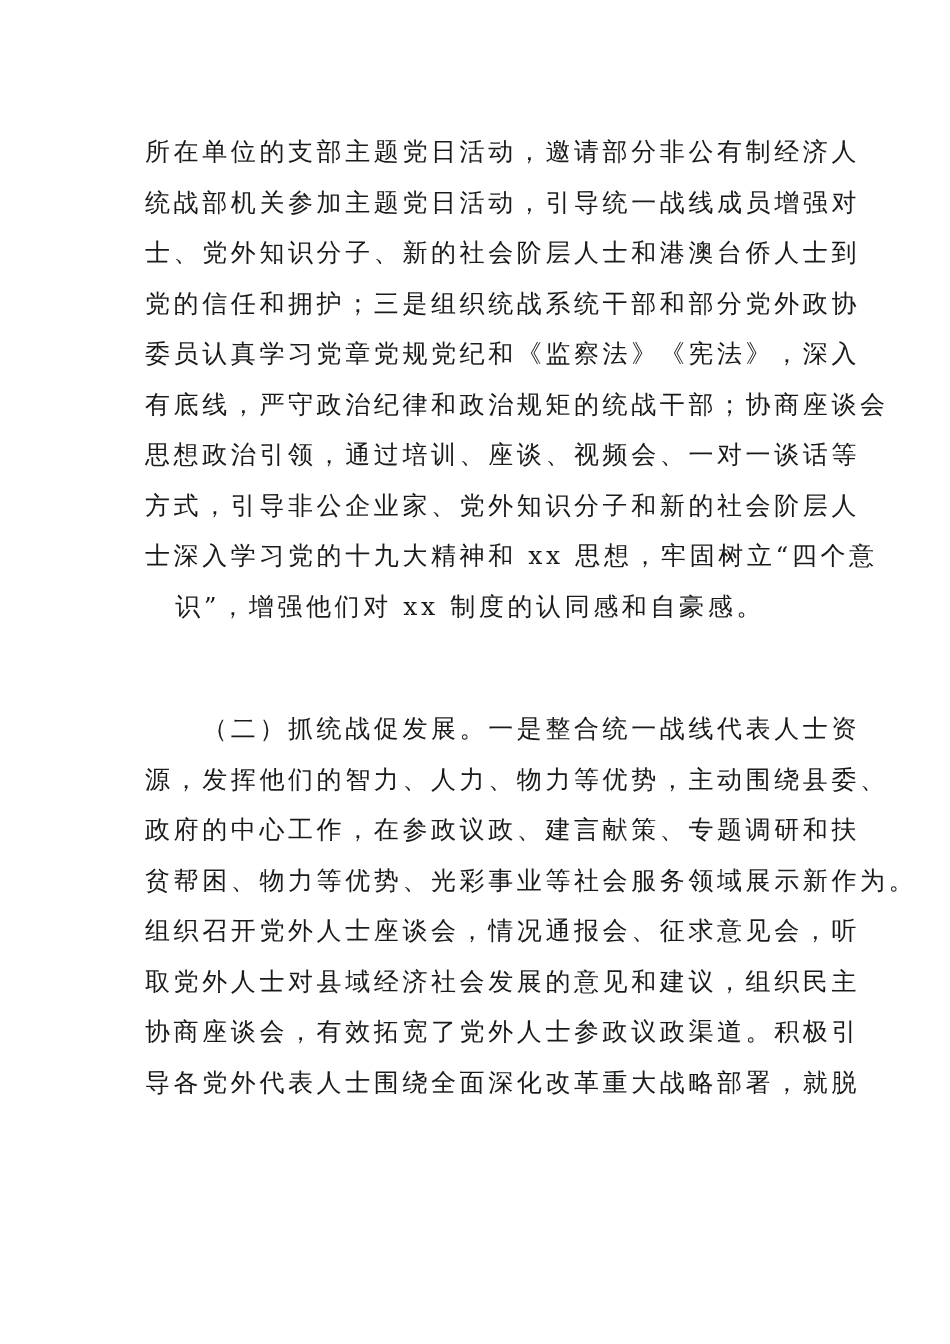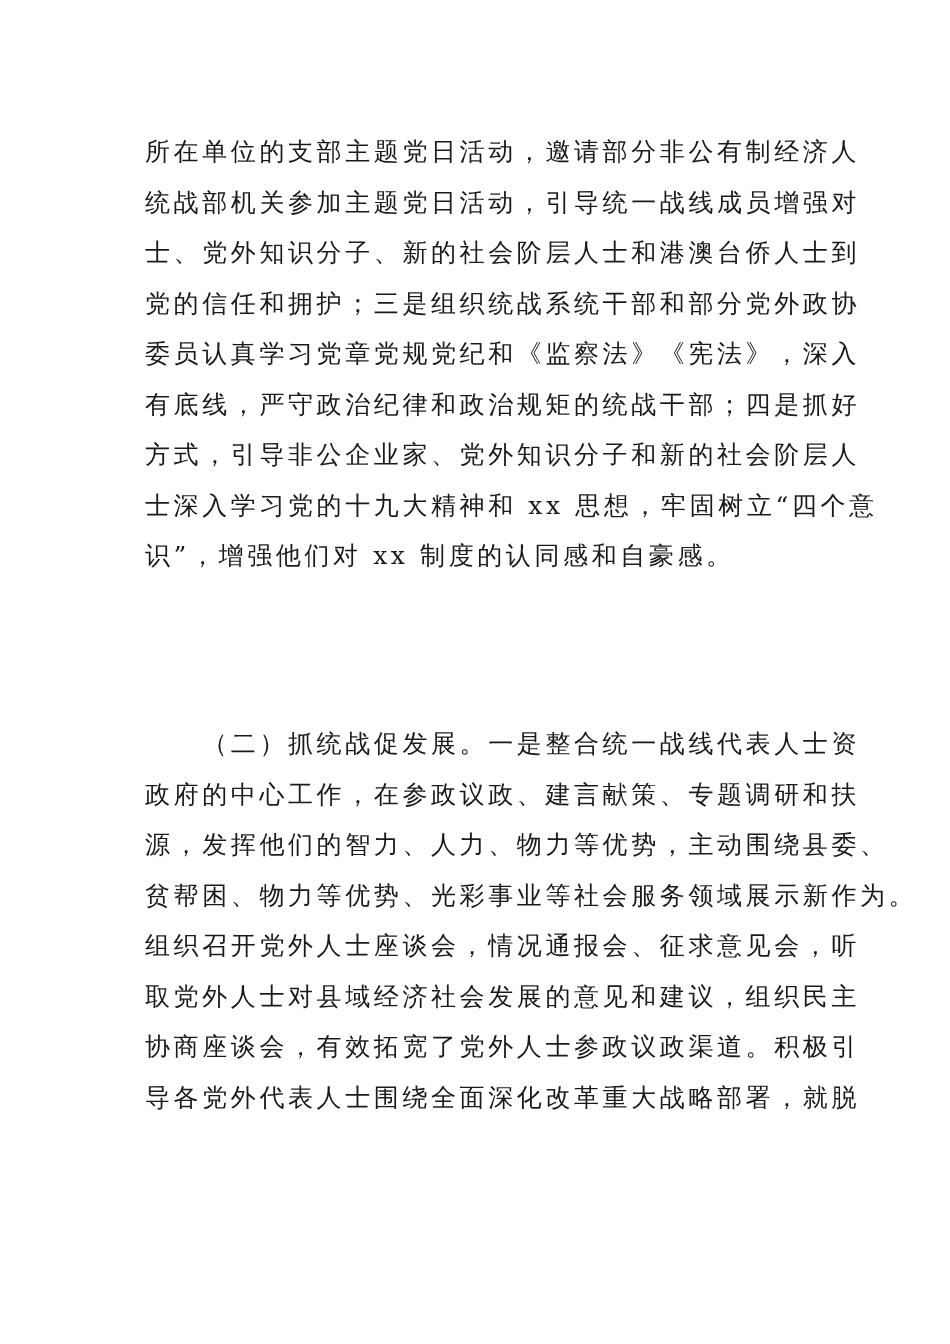--- a/index.html
+++ b/index.html
@@ -1,49 +1,50 @@
 <!DOCTYPE html>
 <html><head>
 <meta charset="utf-8">
 <style>
   html, body { margin: 0; padding: 0; background: #ffffff; }
   body { width: 950px; height: 1344px; position: relative; overflow: hidden; }
-  .page { position: absolute; left: 0; top: 0; width: 950px; height: 1344px; background: #ffffff; }
+  .page { position: absolute; left: 0; top: 0; width: 950px; height: 1344px; background: #ffffff; text-align: center; }
   .para { position: absolute; left: 145px; width: 650px; }
   .line {
     height: 50.5px;
     line-height: 50.5px;
     font-family: "DejaVu Serif", "Liberation Serif", serif;
     font-size: 25px;
     letter-spacing: 3.6px;
     color: #1a1a1a;
     white-space: nowrap;
   }
   #p1 { top: 127px; }
-  #p2 { top: 719px; }
+  #p2 { top: 704px; }
 </style>
 </head>
 <body>
 
 <div class="page">
   <div class="para" id="p1">
     <div class="line">所在单位的支部主题党日活动，邀请部分非公有制经济人</div>
     <div class="line">统战部机关参加主题党日活动，引导统一战线成员增强对</div>
     <div class="line">士、党外知识分子、新的社会阶层人士和港澳台侨人士到</div>
     <div class="line">党的信任和拥护；三是组织统战系统干部和部分党外政协</div>
     <div class="line">委员认真学习党章党规党纪和《监察法》《宪法》，深入</div>
-    <div class="line">有底线，严守政治纪律和政治规矩的统战干部；四是抓好</div>
+    <div class="line">有底线，严守政治纪律和政治规矩的统战干部；协商座谈会</div>
+    <div class="line">思想政治引领，通过培训、座谈、视频会、一对一谈话等</div>
     <div class="line">方式，引导非公企业家、党外知识分子和新的社会阶层人</div>
     <div class="line">士深入学习党的十九大精神和 xx 思想，牢固树立“四个意</div>
     <div class="line">识”，增强他们对 xx 制度的认同感和自豪感。</div>
   </div>
 
   <div class="para" id="p2">
     <div class="line">　　（二）抓统战促发展。一是整合统一战线代表人士资</div>
+    <div class="line">源，发挥他们的智力、人力、物力等优势，主动围绕县委、</div>
     <div class="line">政府的中心工作，在参政议政、建言献策、专题调研和扶</div>
-    <div class="line">源，发挥他们的智力、人力、物力等优势，主动围绕县委、</div>
     <div class="line">贫帮困、物力等优势、光彩事业等社会服务领域展示新作为。</div>
     <div class="line">组织召开党外人士座谈会，情况通报会、征求意见会，听</div>
     <div class="line">取党外人士对县域经济社会发展的意见和建议，组织民主</div>
     <div class="line">协商座谈会，有效拓宽了党外人士参政议政渠道。积极引</div>
     <div class="line">导各党外代表人士围绕全面深化改革重大战略部署，就脱</div>
   </div>
 </div>
 
 </body></html>

